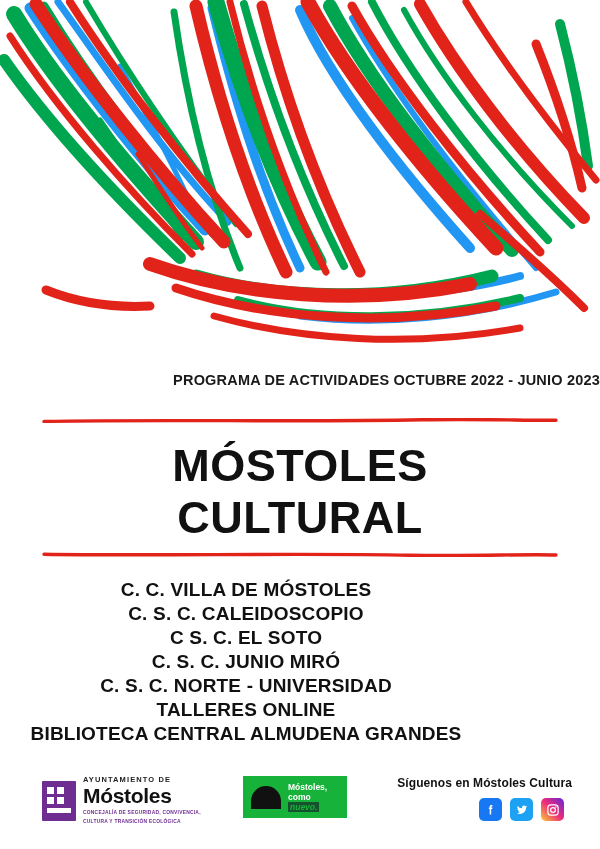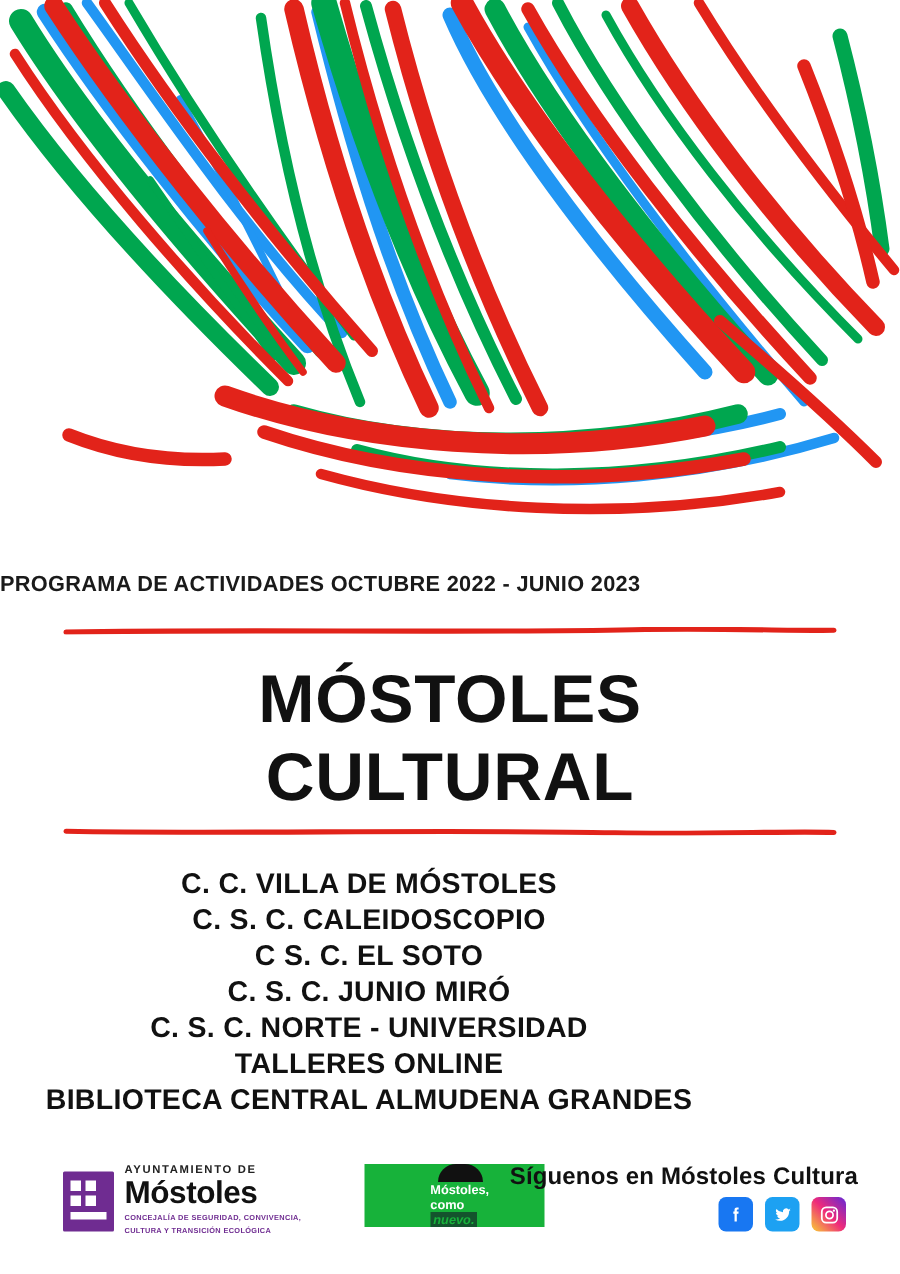--- a/index.html
+++ b/index.html
@@ -31,24 +31,24 @@
     height: 360px;
     overflow: hidden;
   }
   .artwork svg {
     display: block;
   }
 
   
   .program-line {
     position: absolute;
-    top: 382px;
-    left: 0;
-    width: 600px;
-    text-align: left;
+    top: 372px;
+    left: 0;
+    width: 600px;
+    text-align: right;
     font-size: 14.5px;
     font-weight: bold;
     letter-spacing: 0.2px;
     color: #1a1a1a;
   }
 
   .rule {
     position: absolute;
     left: 50%;
     transform: translateX(-50%);
@@ -146,26 +146,25 @@
     letter-spacing: 0.25px;
     line-height: 1.5;
     margin-top: 2px;
   }
 
   
   .mcn {
     position: absolute;
     left: 243px;
     top: 10px;
-    width: 120px;
+    width: 104px;
     height: 42px;
     background: #17b23a;
     display: flex;
     align-items: center;
-    flex-direction: column;
   }
   .mcn-arch {
     width: 30px;
     height: 23px;
     margin-left: 8px;
     background: #111111;
     border-radius: 15px 15px 0 0;
   }
   .mcn-words {
     margin-left: 7px;
@@ -180,21 +179,21 @@
     padding: 0 2px;
     display: inline-block;
     font-style: italic;
   }
 
   
   .social-label {
     position: absolute;
     right: 28px;
     top: 10px;
-    font-size: 16px;
+    font-size: 12px;
     font-weight: bold;
     color: #111111;
     letter-spacing: 0.1px;
   }
   .social-icons {
     position: absolute;
     right: 36px;
     top: 32px;
     display: flex;
     gap: 8px;

